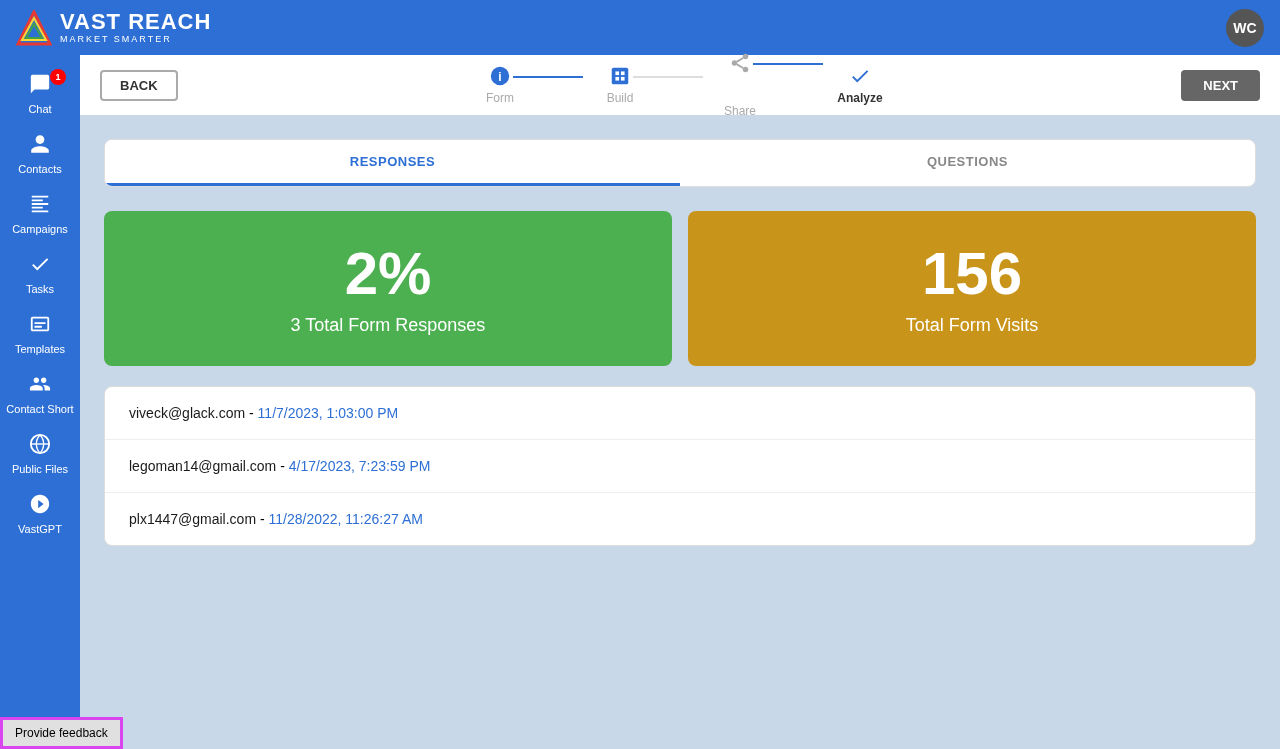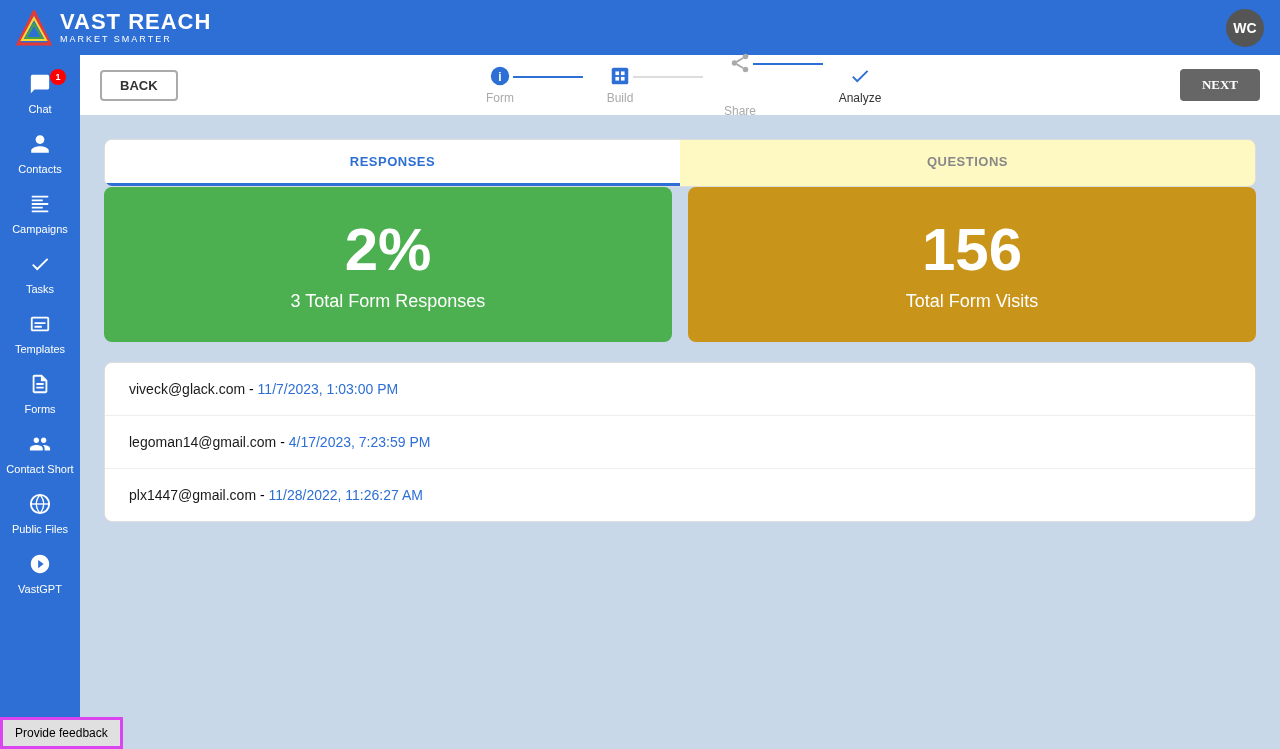--- a/index.html
+++ b/index.html
@@ -56,41 +56,41 @@
       position: absolute; left: 20px;
       background: white; border: 2px solid #aaa; border-radius: 4px;
       padding: 6px 18px; font-size: 13px; font-weight: 600; cursor: pointer;
       color: #333;
     }
     .next-btn {
       position: absolute; right: 20px;
       background: #666; border: none; border-radius: 4px;
       padding: 8px 22px; font-size: 13px; font-weight: 600; cursor: pointer;
       color: white;
-      font-family: Liberation Serif, serif;
     }
     .steps { display: flex; align-items: center; gap: 0; }
     .step { display: flex; flex-direction: column; align-items: center; position: relative; width: 120px; }
     .step-label { font-size: 12px; color: #aaa; margin-top: 4px; }
-    .step-label.active { color: #333; font-weight: 400; }
+    .step-label.active { color: #333; font-weight: 700; }
 
     
     .main-content {
       margin-left: 80px;
       margin-top: 0;
       padding: 24px;
       height: calc(749px - 55px - 60px);
       overflow-y: auto;
       background: #c9d8e8;
     }
 
     
     .tabs-container {
-      background: #fef9c3; border-radius: 8px;
+      background: #ffffff; border-radius: 8px;
       display: flex; overflow: hidden;
+      margin-bottom: 24px;
       border: 1px solid #ddd;
     }
     .tab {
       flex: 1; padding: 14px 0; text-align: center;
       font-size: 13px; font-weight: 600; letter-spacing: 0.5px;
       cursor: pointer; color: #888;
     }
     .tab.active {
       color: #2d6fd4; border-bottom: 3px solid #2d6fd4; background: white;
     }
@@ -185,28 +185,20 @@
     <span class="sidebar-icon">
       <svg width="22" height="22" viewBox="0 0 24 24" fill="white">
           <path d="M20 4H4c-1.1 0-2 .9-2 2v12c0 1.1.9 2 2 2h16c1.1 0 2-.9 2-2V6c0-1.1-.9-2-2-2zm0 14H4V6h16v12zM6 10h12v2H6zm0 4h8v2H6z"></path>
         </svg>
     </span>
     <span>Templates</span>
   </div>
   <div class="sidebar-item">
     <span class="sidebar-icon">
       <svg width="22" height="22" viewBox="0 0 24 24" fill="white">
-          <path d="M14 2H6c-1.1 0-2 .9-2 2v16c0 1.1.9 2 2 2h12c1.1 0 2-.9 2-2V8l-6-6zm4 18H6V4h7v5h5v11zM8 15h8v2H8zm0-4h8v2H8z"></path>
-        </svg>
-    </span>
-    <span>Forms</span>
-  </div>
-  <div class="sidebar-item">
-    <span class="sidebar-icon">
-      <svg width="22" height="22" viewBox="0 0 24 24" fill="white">
           <path d="M16 11c1.66 0 2.99-1.34 2.99-3S17.66 5 16 5c-1.66 0-3 1.34-3 3s1.34 3 3 3zm-8 0c1.66 0 2.99-1.34 2.99-3S9.66 5 8 5C6.34 5 5 6.34 5 8s1.34 3 3 3zm0 2c-2.33 0-7 1.17-7 3.5V19h14v-2.5c0-2.33-4.67-3.5-7-3.5zm8 0c-.29 0-.62.02-.97.05 1.16.84 1.97 1.97 1.97 3.45V19h6v-2.5c0-2.33-4.67-3.5-7-3.5z"></path>
         </svg>
     </span>
     <span>Contact Short</span>
   </div>
   <div class="sidebar-item">
     <span class="sidebar-icon">
       <svg width="22" height="22" viewBox="0 0 24 24" fill="white">
           <circle cx="12" cy="12" r="10" fill="none" stroke="white" stroke-width="2"></circle>
           <path d="M12 2a15.3 15.3 0 0 1 4 10 15.3 15.3 0 0 1-4 10 15.3 15.3 0 0 1-4-10 15.3 15.3 0 0 1 4-10z" fill="none" stroke="white" stroke-width="1.5"></path>

